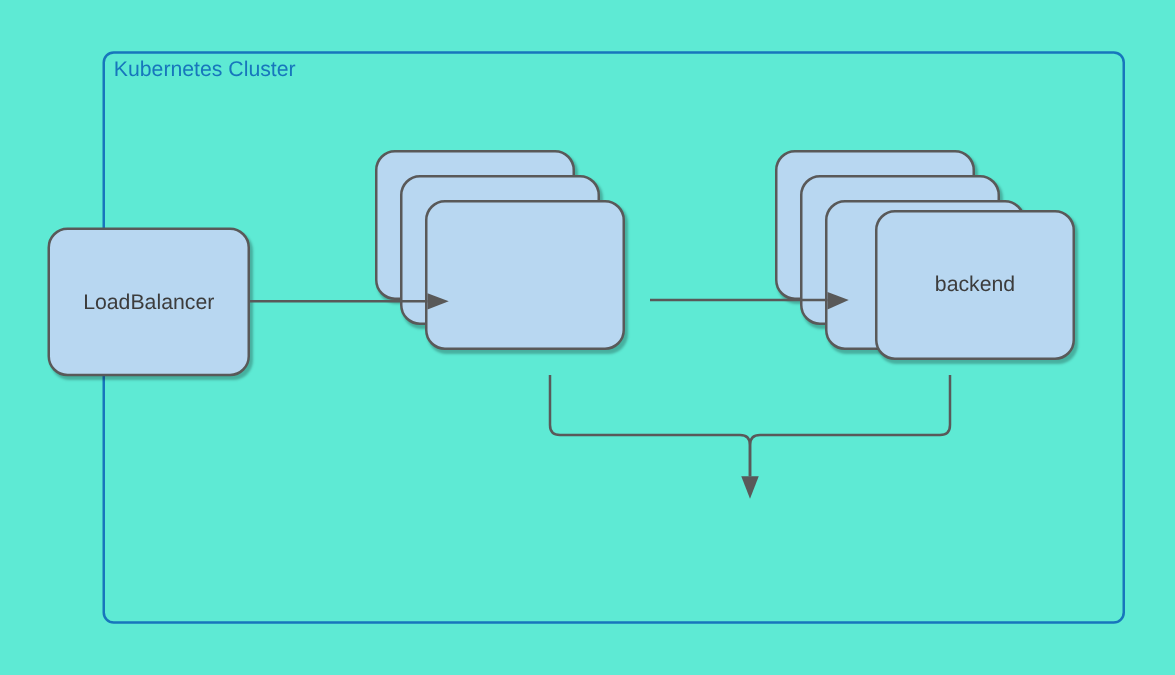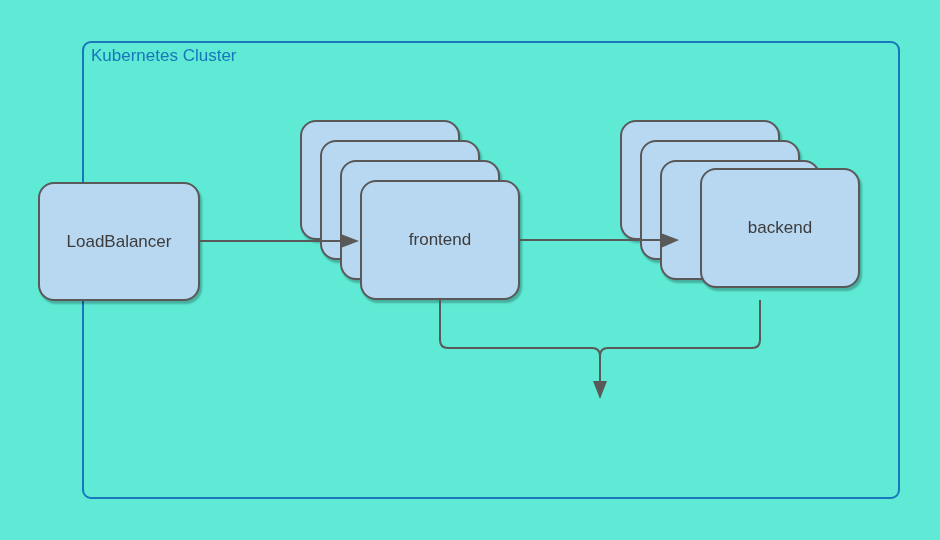--- a/index.html
+++ b/index.html
@@ -89,23 +89,20 @@
   <div class="node replica-box fe-r3"></div>
 
   <div class="node replica-box be-r1"></div>
   <div class="node replica-box be-r2"></div>
   <div class="node replica-box be-r3"></div>
 
   <div class="node node-lb">
     <span>LoadBalancer</span>
   </div>
 
-  <div class="node node-fe">
-    <span>frontend</span>
-  </div>
 
   <div class="node node-be">
     <span>backend</span>
   </div>
 
 
   <svg class="edges-layer" viewBox="0 0 940 540" xmlns="http://www.w3.org/2000/svg">
 
     <g>
       <line class="edge-line" x1="200" y1="241" x2="342" y2="241"></line>

